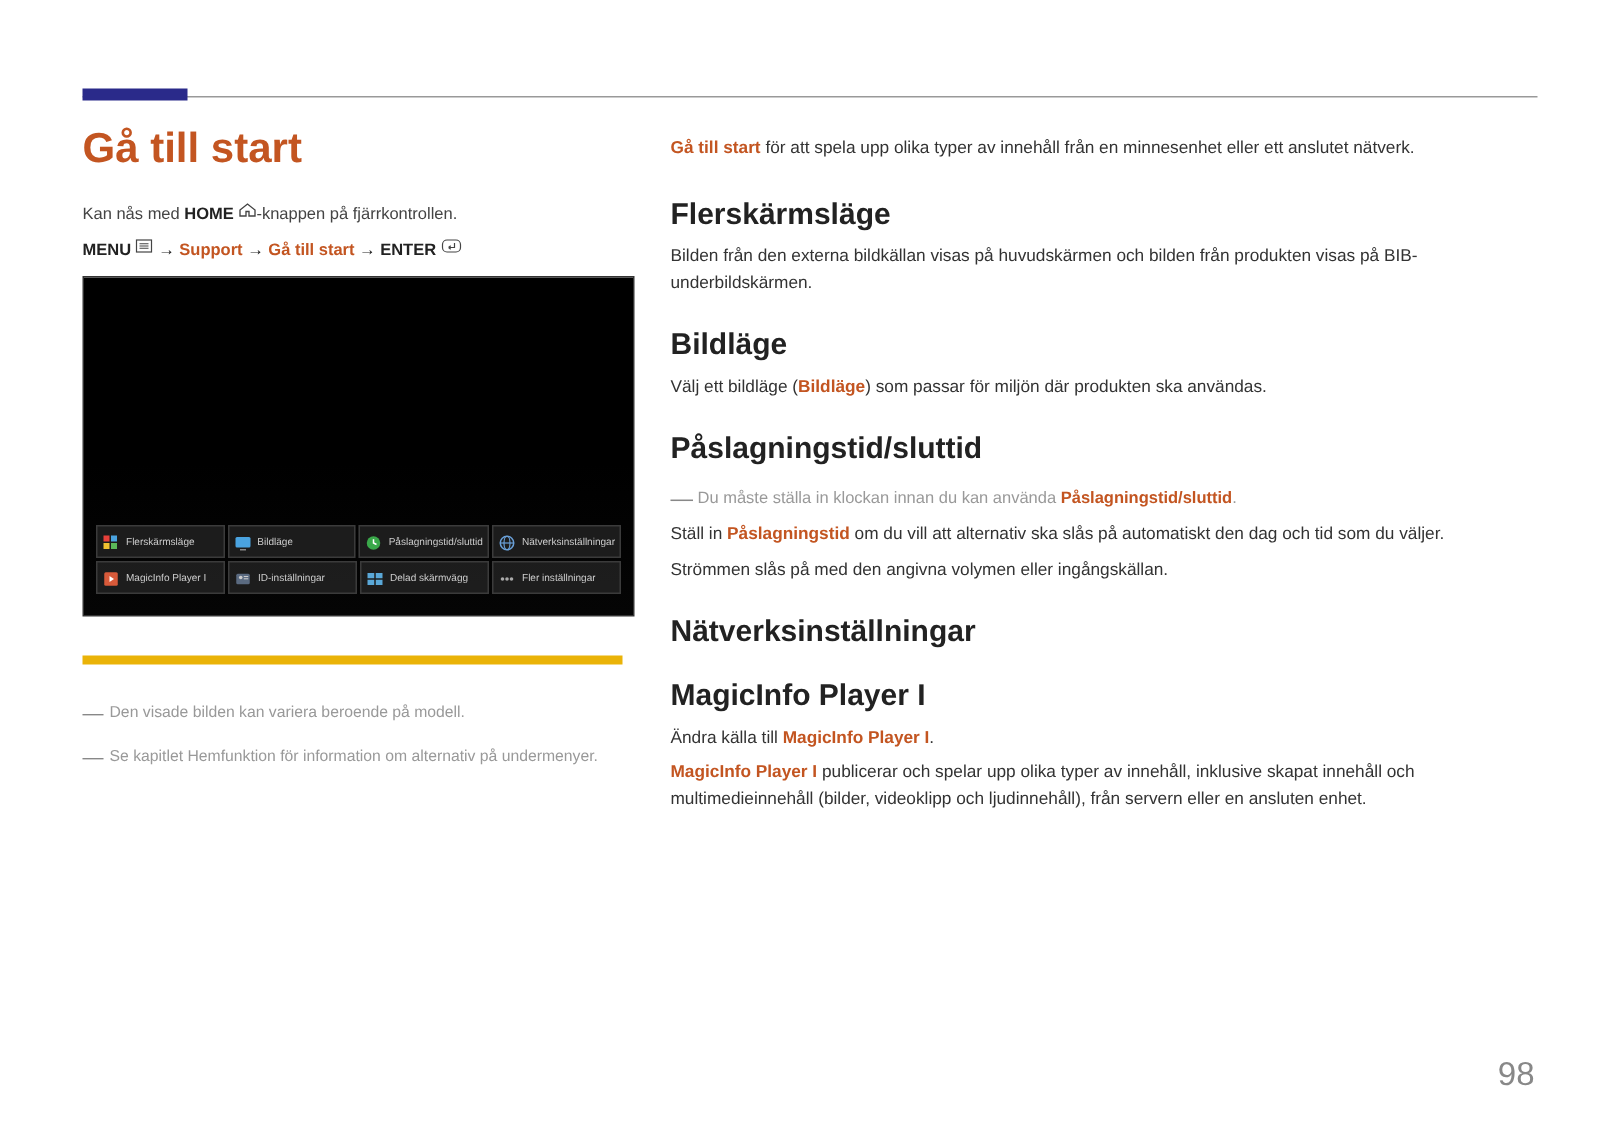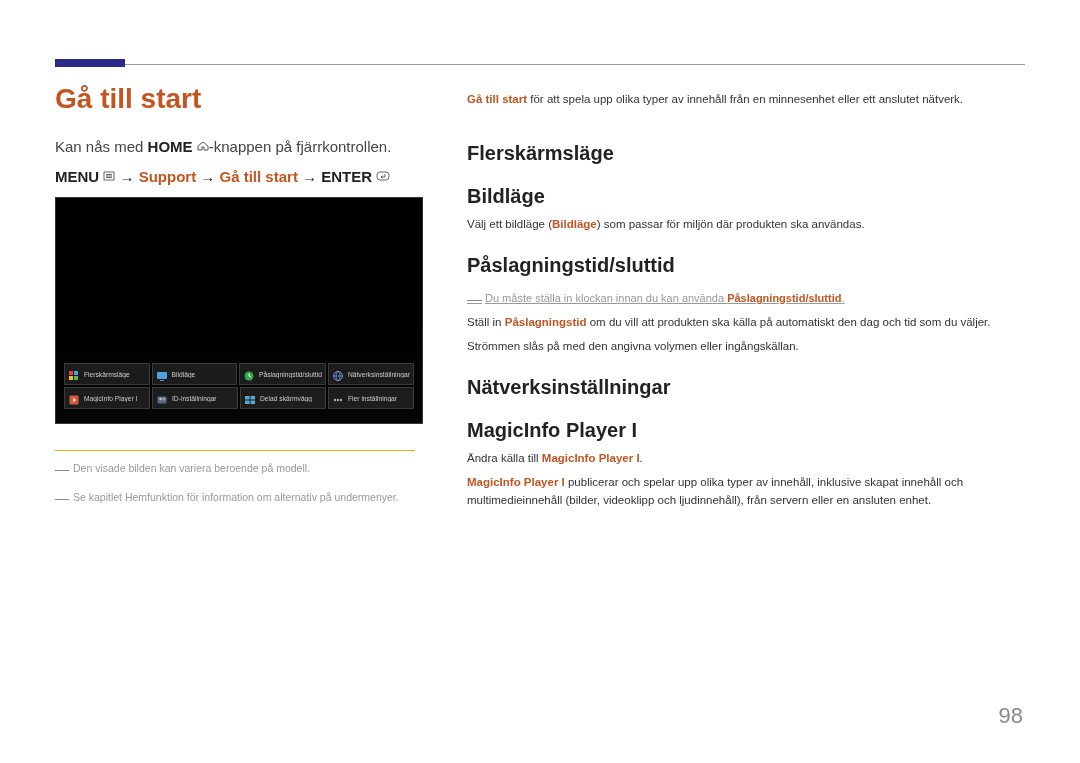--- a/index.html
+++ b/index.html
@@ -26,38 +26,38 @@
     border: none;
     border-top: 1px solid #999;
     margin-left: 0;
     margin-right: 0;
     margin-top: 4px;
     margin-bottom: 18px;
     width: 100%;
   }
   .content {
     display: flex;
-    gap: 44px;
+    gap: 24px;
   }
   .left-col {
     width: 368px;
     flex-shrink: 0;
   }
   .right-col {
     flex: 1;
     padding-top: 8px;
   }
   .page-title {
     color: #c35521;
     font-size: 28px;
     font-weight: bold;
     margin-bottom: 20px;
   }
   .left-text {
-    font-size: 15px;
+    font-size: 11px;
     line-height: 1.6;
     margin-bottom: 6px;
     color: #444;
   }
   .bold { font-weight: bold; color: #222;}
   .orange { color: #c35521; }
   .icon-glyph {
     display: inline-block;
     font-size: 10px;
     vertical-align: middle;
@@ -103,23 +103,23 @@
   .menu-cell-label {
     color: #ccc;
     font-size: 6.7px;
     white-space: nowrap;
     overflow: hidden;
   }
   .footnotes {
     margin-top: 26px;
     font-size: 10.5px;
     color: #999;
-    border-top: 1px solid #eab308;
+    border-top: 6px solid #eab308;
     width: 360px;
-    padding-top: 6px;
+    padding-top: 20px;
   }
   .footnotes p { margin-bottom: 8px; line-height: 1.5;}
   .footnotes .dash {
     display: inline-block;
     font-size: 14px;
     margin-right: 4px;
     color: #888;
     position: relative;
     top: 2px;
   }
@@ -134,36 +134,35 @@
   .section-title.first { margin-top: 0; }
   .section-body {
     font-size: 11.5px;
     line-height: 1.55;
     color: #333;
   }
   .section-body p { margin-bottom: 6px; }
   .note {
     font-size: 11px;
     color: #999;
-    text-decoration: underline;
   }
   .note .dash {
     font-size: 15px;
     color: #888;
     position: relative;
     top: 2px;
     margin-right: 3px;
   }
   .orange-bold { color: #c35521; font-weight: bold; }
 
   .intro-line {
     font-size: 11.5px;
     color: #333;
     line-height: 1.5;
-    margin-bottom: 34px;
+    margin-bottom: 24px;
   }
 
   .page-number {
     position: absolute;
     right: 57px;
     bottom: 34px;
     font-size: 22px;
     color: #888;
   }
 </style>
@@ -290,33 +289,36 @@
         <p><span class="dash">―</span><span>Se kapitlet Hemfunktion för information om alternativ på undermenyer.</span></p>
       </div>
     </div>
 
     <div class="right-col">
       <p class="intro-line">
         <span class="orange-bold">Gå till start</span><span> för att spela upp olika typer av innehåll från en minnesenhet eller ett anslutet nätverk.</span>
       </p>
 
       <h2 class="section-title first">Flerskärmsläge</h2>
+      <div class="section-body">
+        <p>Bilden från den externa bildkällan visas på huvudskärmen och bilden från produkten visas på BIB-underbildskärmen.</p>
+      </div>
 
       <h2 class="section-title">Bildläge</h2>
       <div class="section-body">
         <p>
           <span>Välj ett bildläge (</span><span class="orange-bold">Bildläge</span><span>) som passar för miljön där produkten ska användas.</span>
         </p>
       </div>
 
       <h2 class="section-title">Påslagningstid/sluttid</h2>
       <div class="section-body">
         <p class="note"><span class="dash">―</span><span>Du måste ställa in klockan innan du kan använda </span><span class="orange-bold">Påslagningstid/sluttid</span>.</p>
         <p>
-          <span>Ställ in </span><span class="orange-bold">Påslagningstid</span><span> om du vill att produkten ska källa på automatiskt den dag och tid som du väljer.</span>
+          <span>Ställ in </span><span class="orange-bold">Påslagningstid</span><span> om du vill att alternativ ska slås på automatiskt den dag och tid som du väljer.</span>
         </p>
         <p>Strömmen slås på med den angivna volymen eller ingångskällan.</p>
       </div>
 
       <h2 class="section-title">Nätverksinställningar</h2>
 
       <h2 class="section-title">MagicInfo Player I</h2>
       <div class="section-body">
         <p>
           <span>Ändra källa till </span><span class="orange-bold">MagicInfo Player I</span>.

